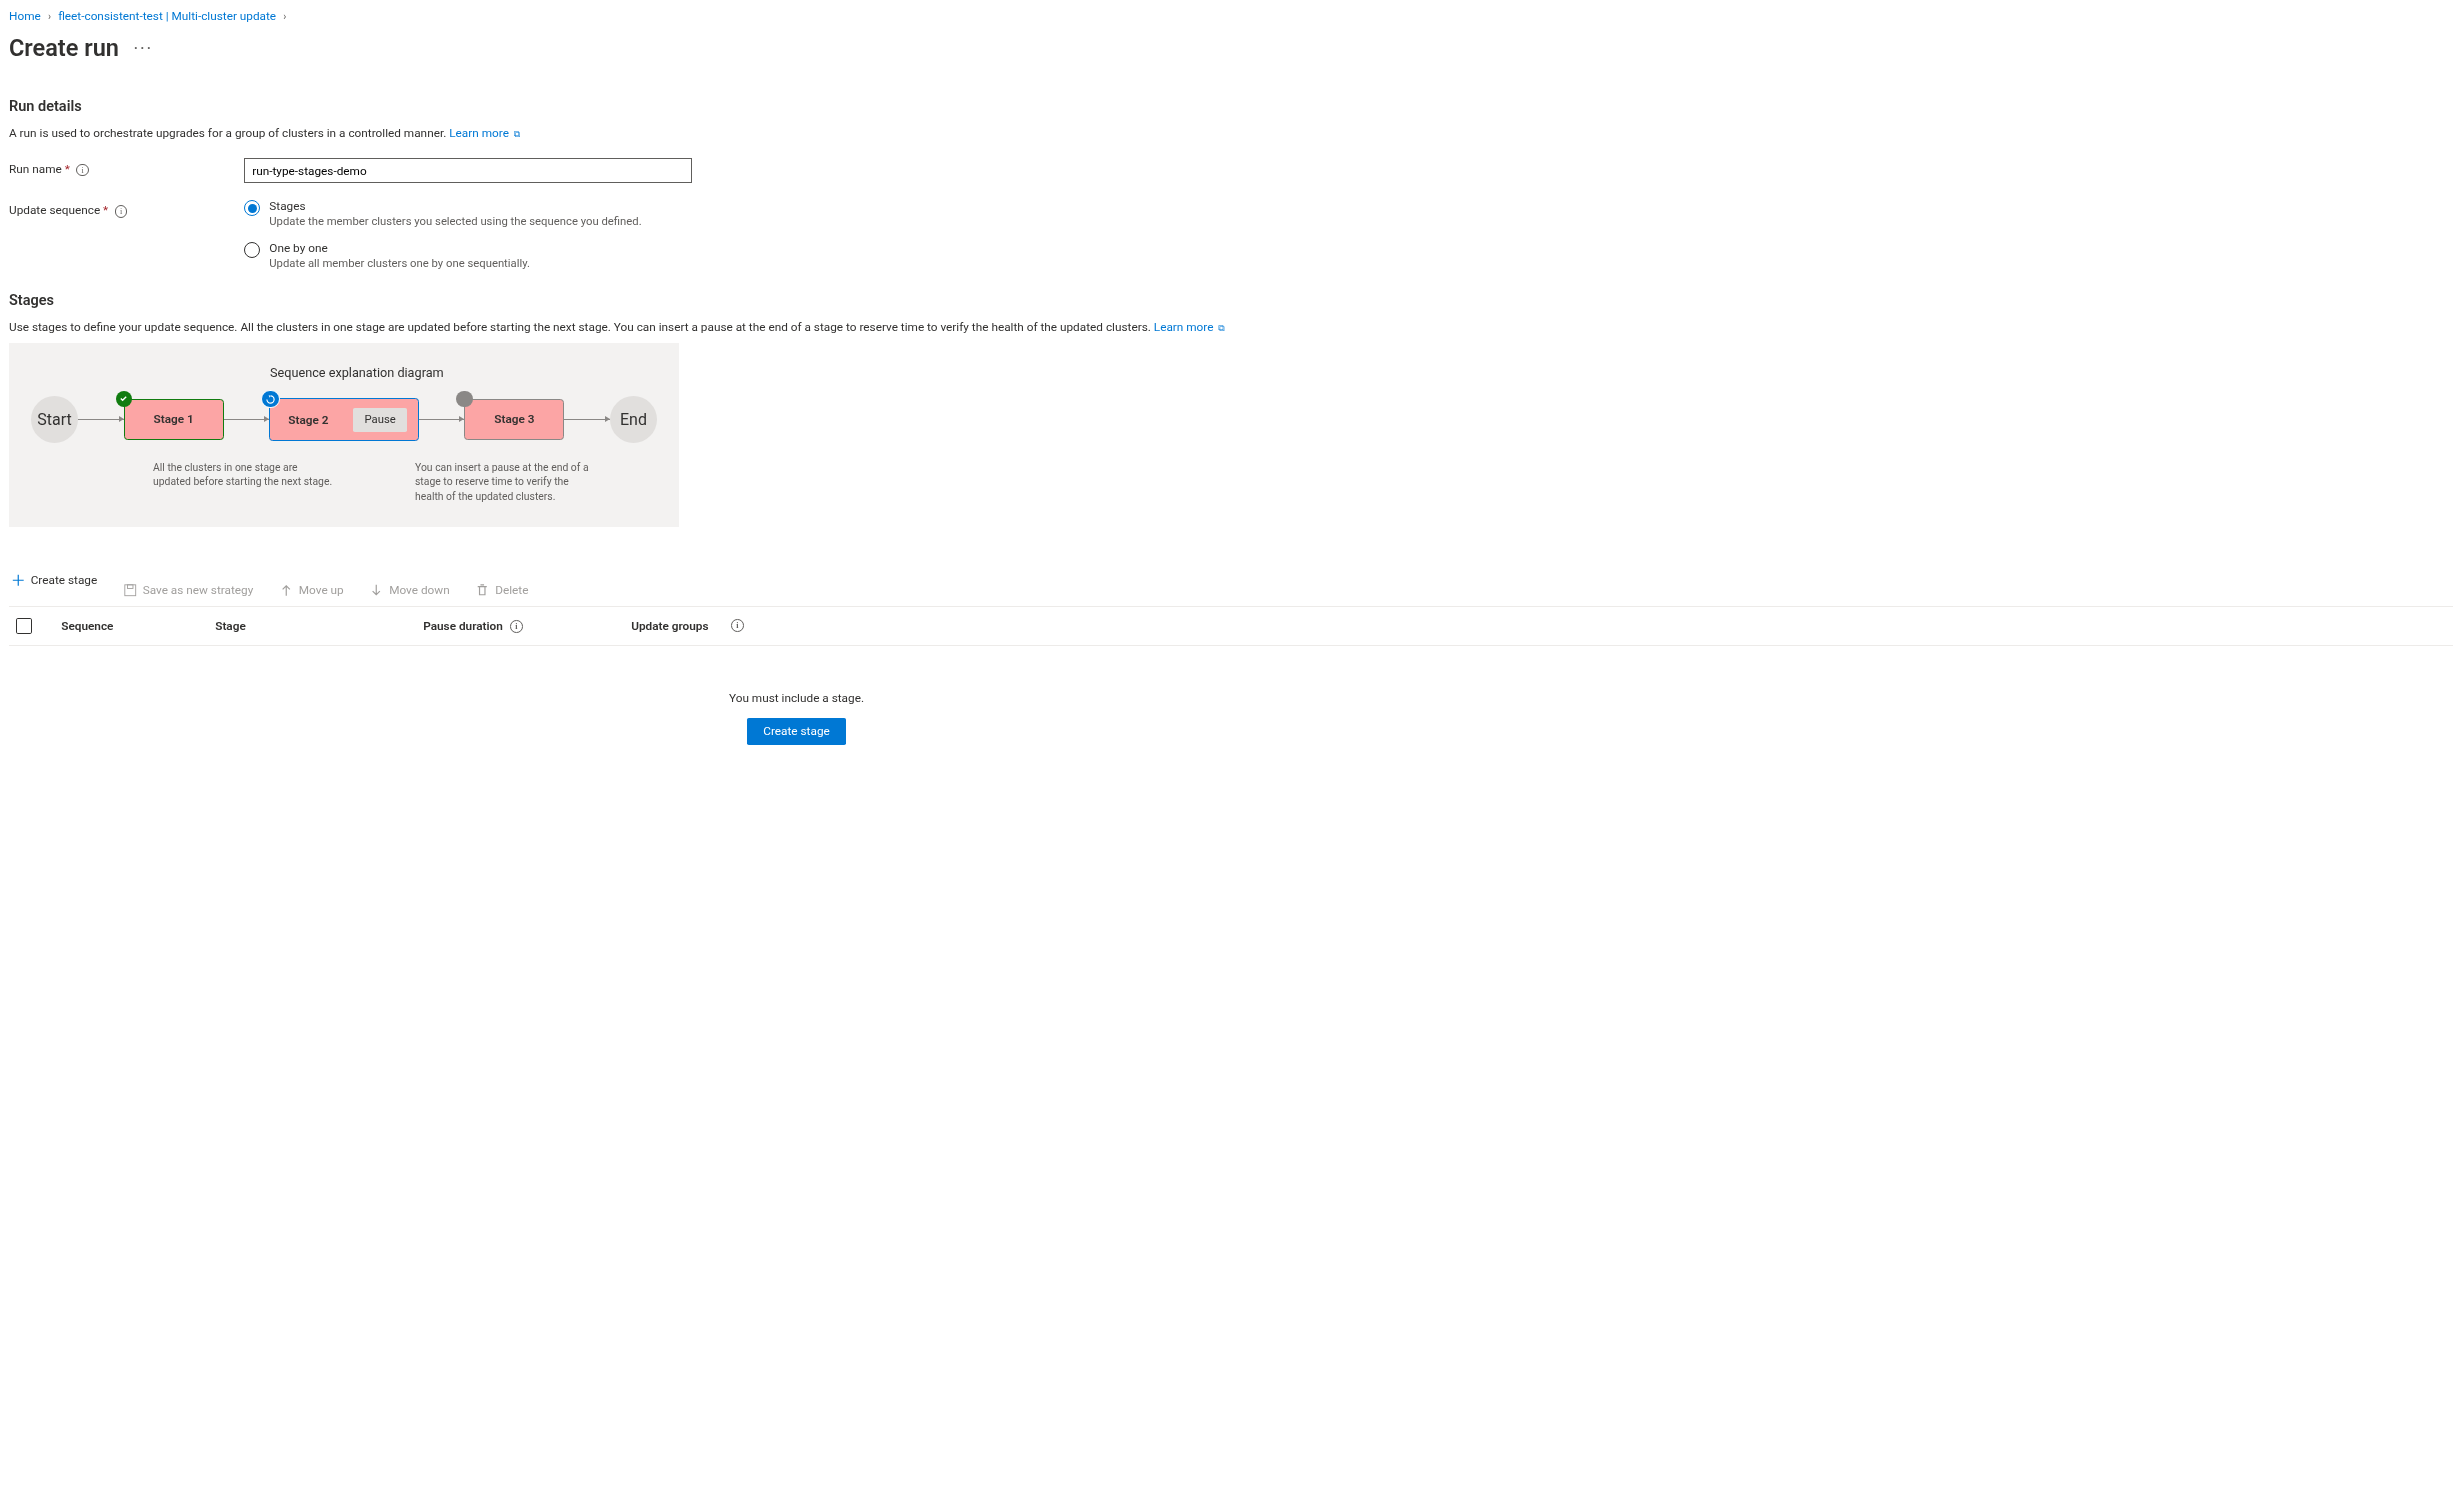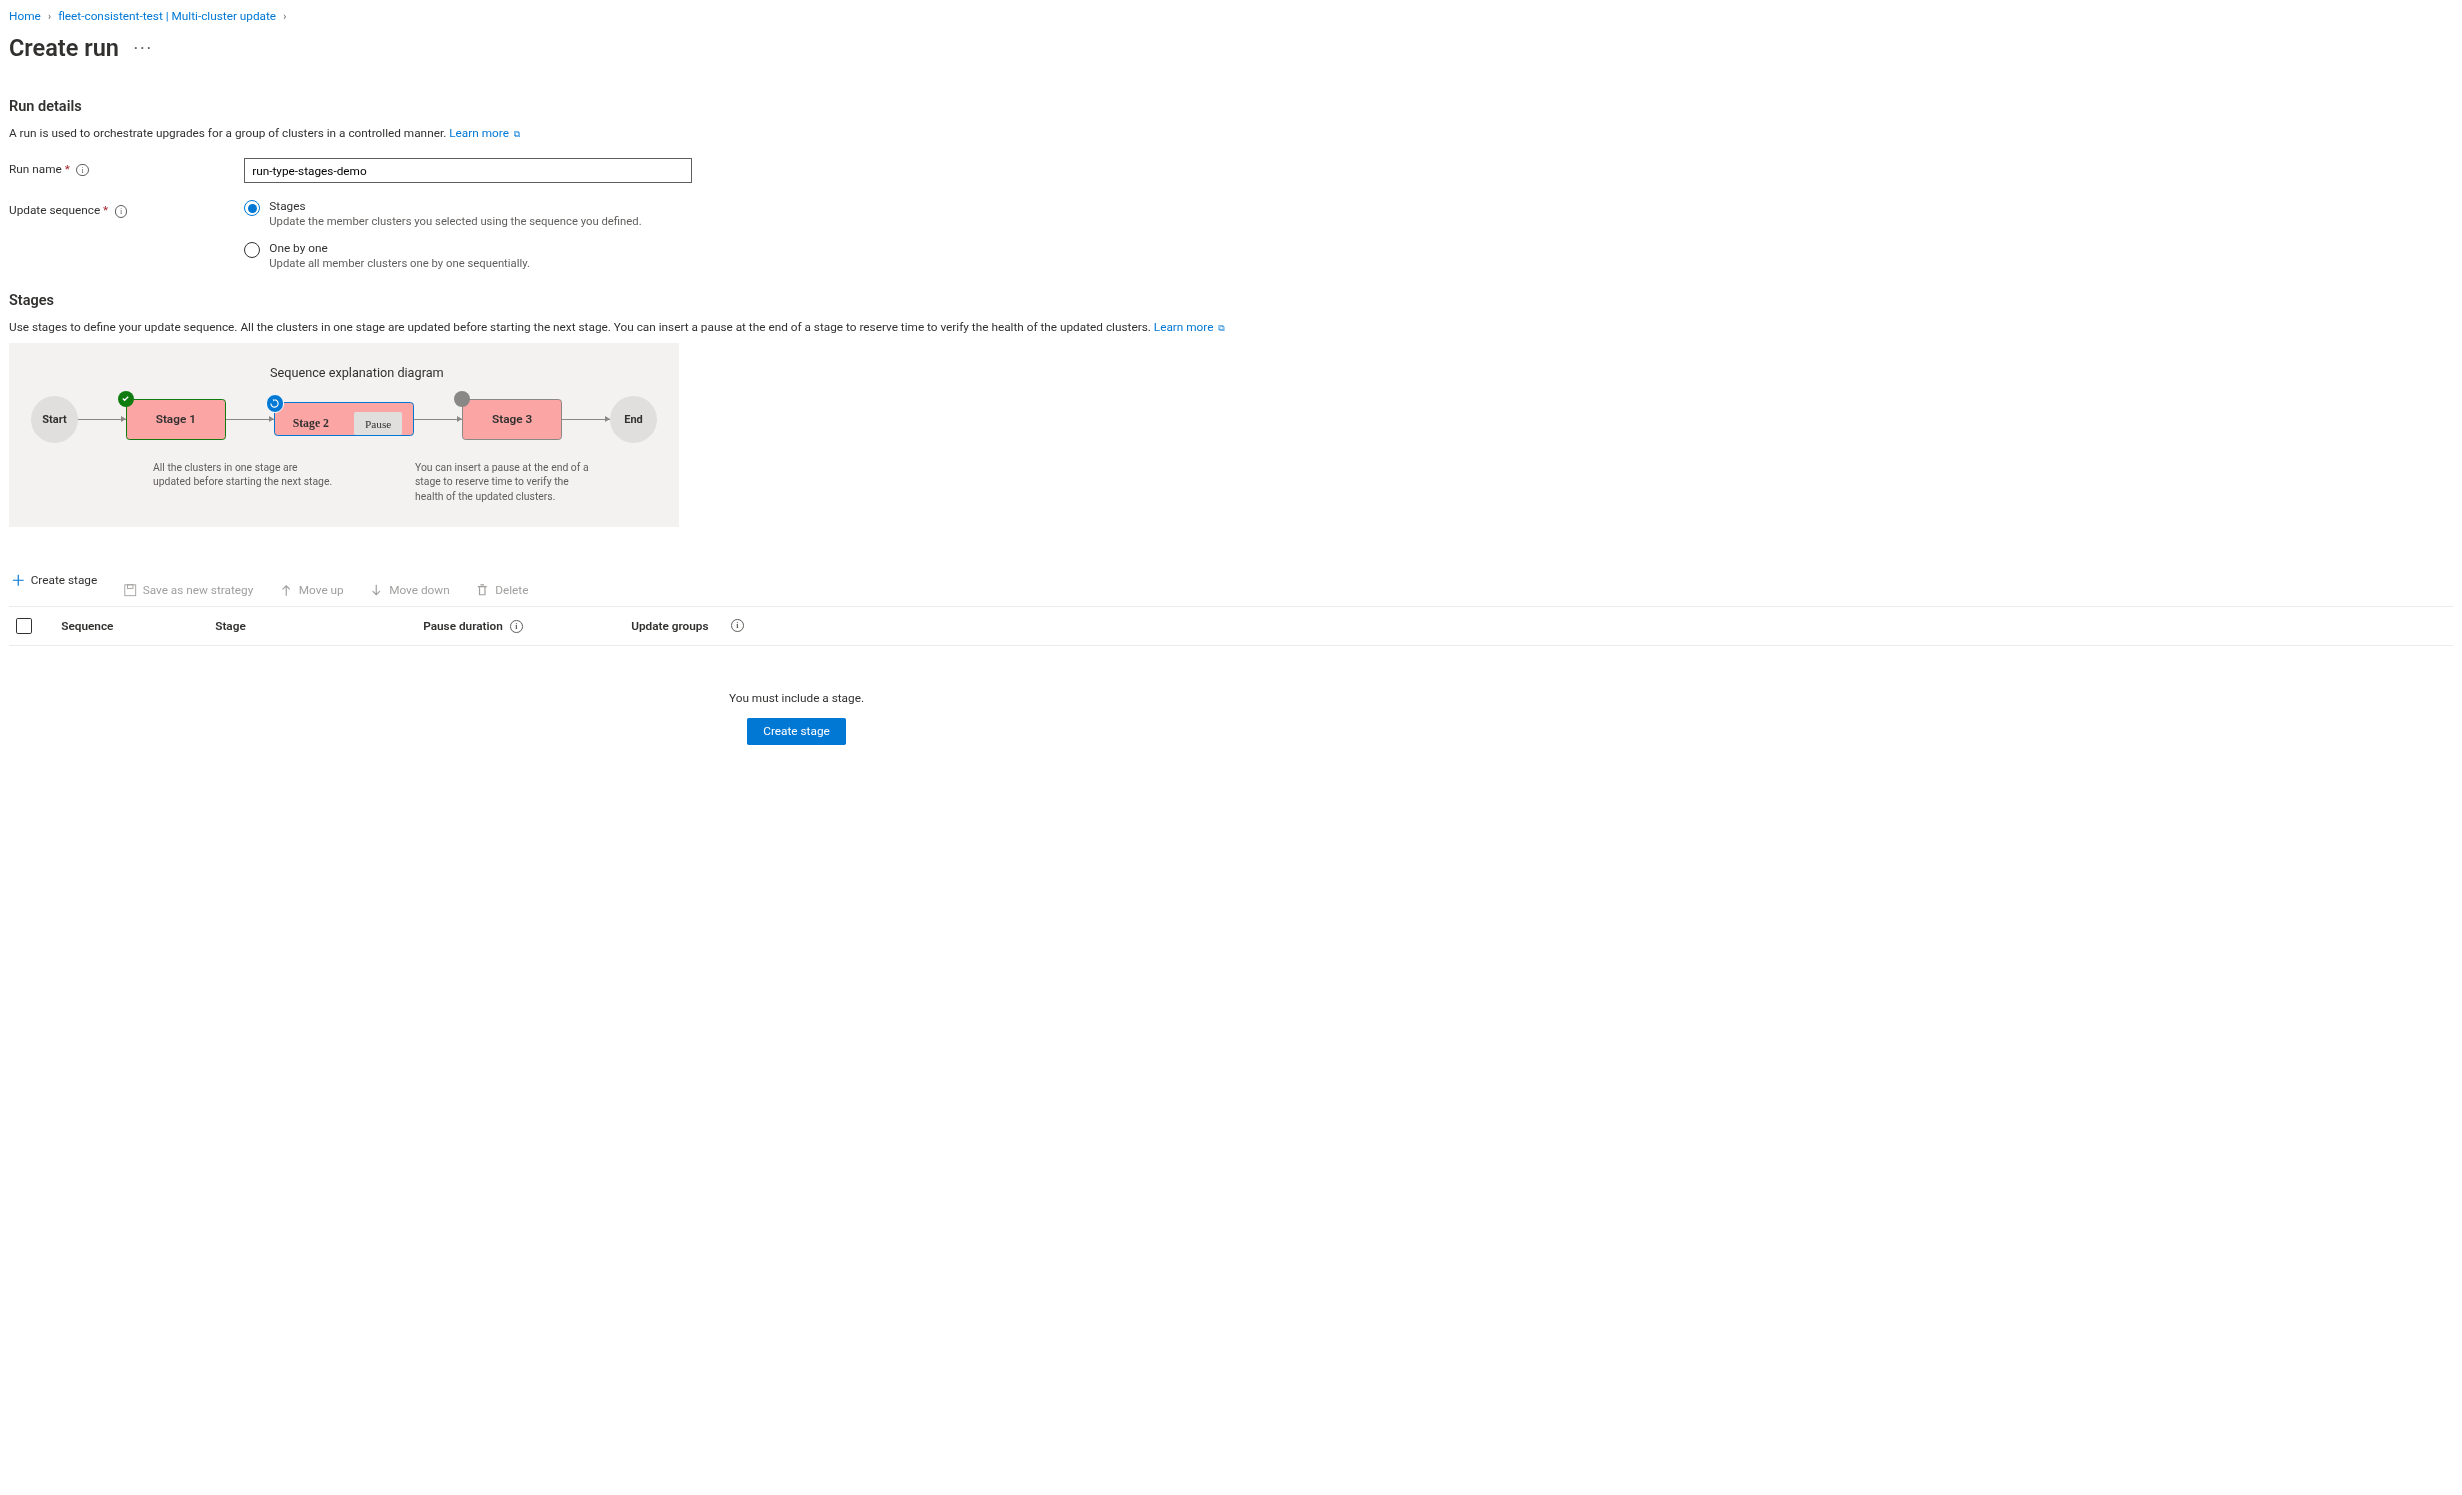--- a/index.html
+++ b/index.html
@@ -182,22 +182,22 @@
       margin-bottom: 18px;
     }
     .flow-node-circle {
       width: 47px;
       height: 47px;
       border-radius: 50%;
       background: #e1dfdd;
       display: flex;
       align-items: center;
       justify-content: center;
-      font-size: 11px;
-      font-weight: 700;
+      font-size: 16px;
+      font-weight: 400;
       color: #323130;
     }
     .flow-arrow {
       flex: 1;
       height: 0.9px;
       background: #8a8886;
       position: relative;
       min-width: 27px;
     }
     .flow-arrow::after {
@@ -223,22 +223,21 @@
       text-align: center;
     }
     .stage-box.green {
       border-color: #107c10;
     }
     .stage-box.blue {
       border-color: #0078d4;
       display: flex;
       align-items: center;
       gap: 25px;
-      padding: 9px 11px 0 18px;
-      font-family: Liberation Serif, serif;
+      padding: 9px 11px 8px 18px;
     }
     .pause-chip {
       background: #e1dfdd;
       padding: 5.4px 11px;RBorder-radius: 1.8px;
       font-weight: 400;
       font-size: 11.3px;
       border-radius: 1.8px;
     }
     .badge-icon {
       position: absolute;

